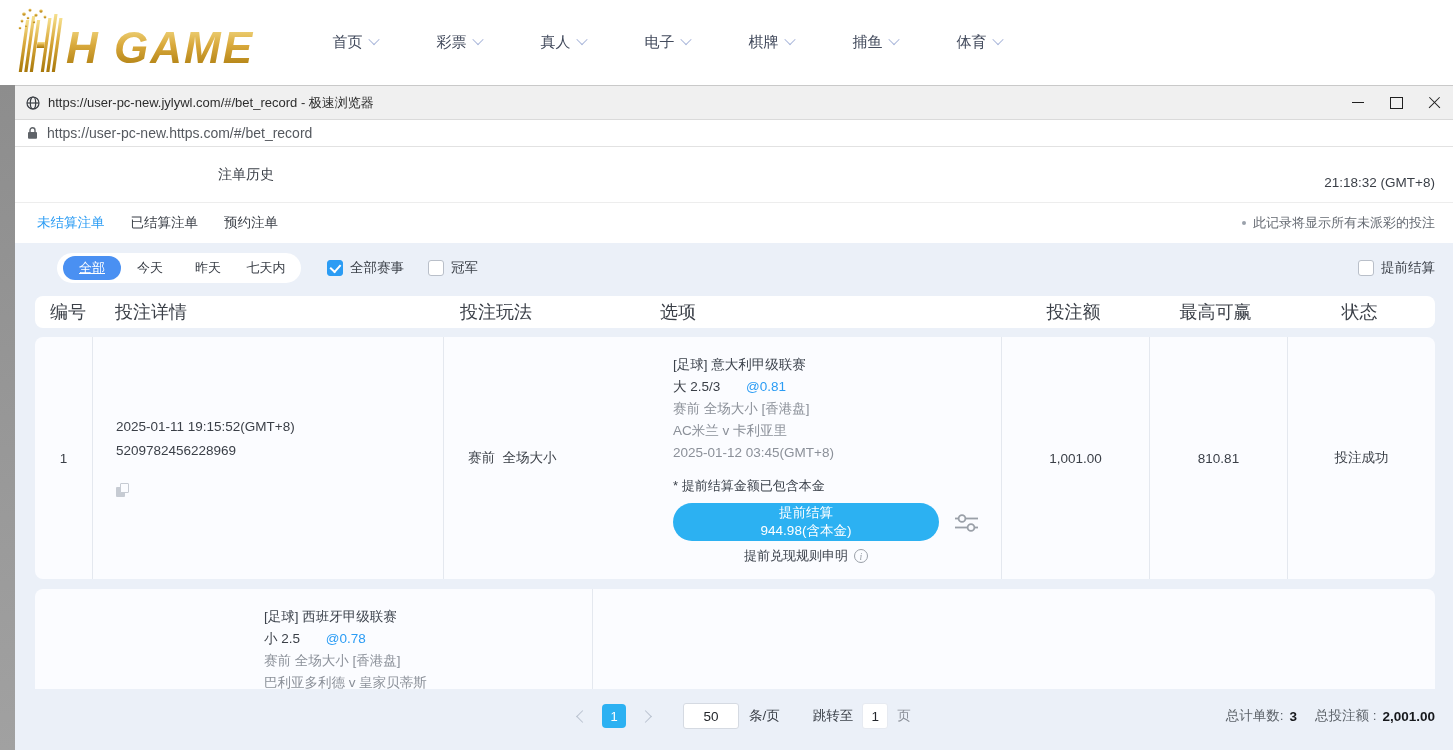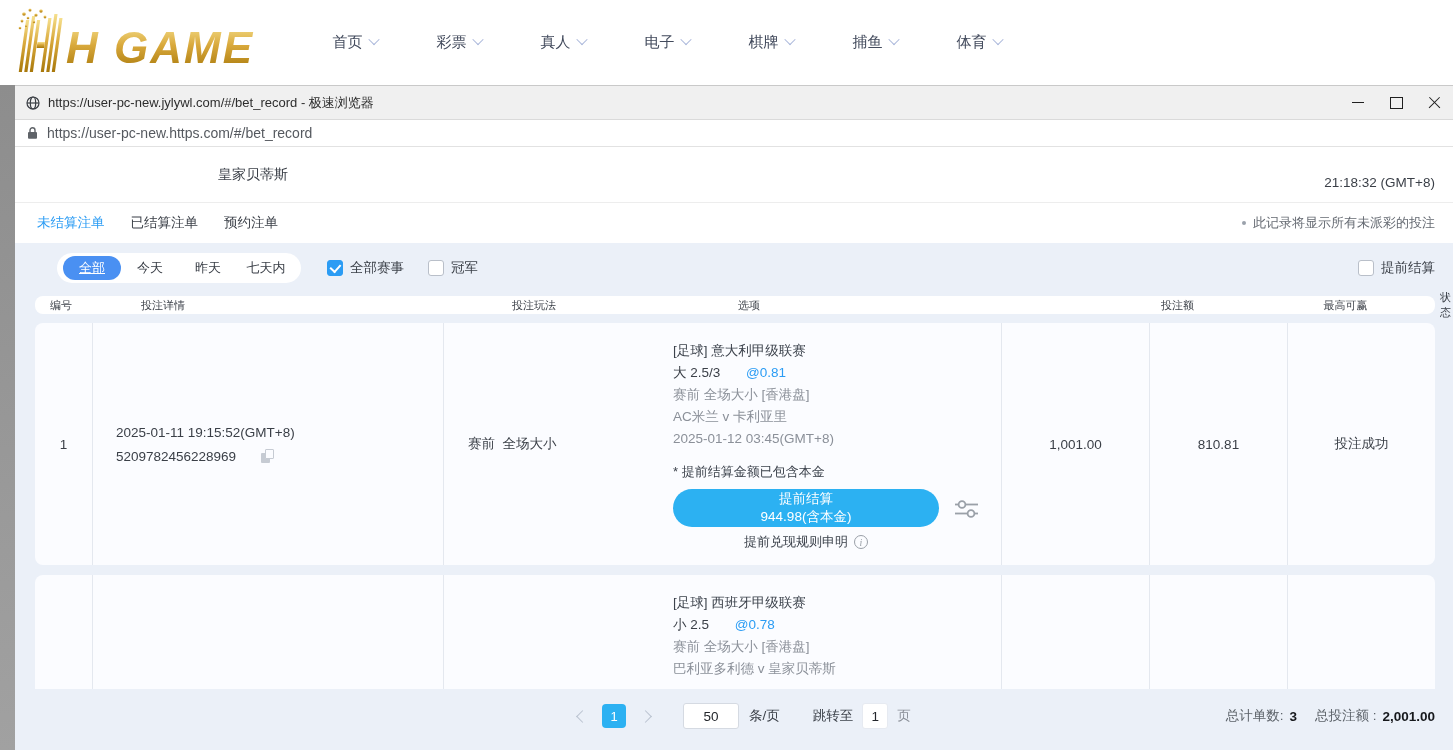--- a/index.html
+++ b/index.html
@@ -48,44 +48,44 @@
   .seg-opt.active{background:#4a90f2;color:#fff;text-decoration:underline;}
   .cb-group{display:flex;align-items:center;margin-left:26px;gap:24px;}
   .cb{display:flex;align-items:center;gap:7px;cursor:pointer;}
   .cb-box{width:16px;height:16px;border-radius:3px;border:1px solid #b9bfc9;background:#fff;box-sizing:border-box;position:relative;}
   .cb.checked .cb-box{background:#2b9cf4;border-color:#2b9cf4;}
   .cb.checked .cb-box::after{content:"";position:absolute;left:4.2px;top:1.4px;width:4.5px;height:8px;border-right:2px solid #fff;border-bottom:2px solid #fff;transform:rotate(42deg);}
   .cb-label{font-size:13.5px;color:#3a3f47;}
   .cb-right{margin-left:auto;}
 
   
-  .thead{margin:13px 18px 0 20px;height:18px;background:#fff;border-radius:8px;display:flex;align-items:center;font-size:11px;color:#3a3f47;gap:26px;}
+  .thead{margin:13px 18px 0 20px;height:32px;background:#fff;border-radius:8px;display:flex;align-items:center;font-size:18px;color:#3a3f47;}
   .trow{margin:9px 18px 0 20px;background:#fbfcff;border-radius:8px;display:flex;font-size:13.5px;color:#3a3f47;}
   .row1{height:242px;}
-  .row2{height:160px;margin-top:10px;}
+  .row2{height:160px;margin-top:10px;flex-direction:column;}
   .col-no{width:57px;flex:none;}
   .col-detail{width:351px;flex:none;}
   .col-play{width:202px;flex:none;}
   .col-option{width:355px;flex:none;}
   .col-amount{width:147px;flex:none;}
   .col-maxwin{width:137px;flex:none;}
   .col-status{flex:1;}
   .thead .col-no{padding-left:15px;box-sizing:border-box;}
   .thead .col-detail{padding-left:23px;box-sizing:border-box;}
   .thead .col-play{padding-left:17px;box-sizing:border-box;}
   .thead .col-option{padding-left:15px;box-sizing:border-box;}
   .thead .col-amount,.thead .col-maxwin,.thead .col-status{text-align:center;}
   .trow .col-no{display:flex;align-items:center;justify-content:center;border-right:1px solid #e4e8ef;}
   .trow .col-detail{display:flex;flex-direction:column;justify-content:center;gap:9px;padding-left:23px;box-sizing:border-box;border-right:1px solid #e4e8ef;}
   .col-po{width:557px;flex:none;display:flex;border-right:1px solid #e4e8ef;}
   .trow .col-play{display:flex;align-items:center;padding-left:24px;box-sizing:border-box;white-space:pre;}
   .trow .col-option{padding:17px 0 0 27px;box-sizing:border-box;}
   .trow .col-amount,.trow .col-maxwin{display:flex;align-items:center;justify-content:center;border-right:1px solid #e4e8ef;}
   .trow .col-status{display:flex;align-items:center;justify-content:center;}
-  .bet-id-row{display:flex;gap:25px;}
+  .bet-id-row{display:flex;gap:25px;flex-direction:column;}
   .copy-icon{width:13px;height:14px;position:relative;display:inline-block;cursor:pointer;}
   .copy-icon::before{content:"";position:absolute;left:0;bottom:0;width:9px;height:10px;background:#c6cbd3;border-radius:1px;}
   .copy-icon::after{content:"";position:absolute;right:0;top:0;width:7px;height:8px;border:1px solid #c6cbd3;background:#fbfcff;border-radius:1px;}
   .opt-line{line-height:22px;}
   .opt-line.dark{color:#3c424c;}
   .opt-line.gray{color:#8b9099;}
   .odds{color:#2b9cf4;margin-left:22px;}
   .cash-note{margin-top:13px;font-size:13px;color:#3c424c;}
   .cash-row{margin-top:8px;display:flex;align-items:center;}
   .cashout-btn{width:266px;height:38px;border:none;border-radius:19px;background:#2cb1f2;color:#fff;font-size:13.5px;line-height:1.3;display:flex;flex-direction:column;align-items:center;justify-content:center;cursor:pointer;font-family:inherit;padding:0;}
@@ -208,21 +208,21 @@
     <div class="urlbar">
       <svg width="11" height="14" viewBox="0 0 11 14">
         <path d="M3 6 V4.2 a2.5 2.5 0 0 1 5 0 V6" fill="none" stroke="#5f6368" stroke-width="1.4"></path>
         <rect x="1" y="6" width="9" height="6.8" rx="1" fill="#5f6368"></rect>
       </svg>
       <span class="url-text">https://user-pc-new.https.com/#/bet_record</span>
     </div>
 
     <div class="page">
       <div class="page-head">
-        <span class="page-title">皇家贝蒂斯</span>
+        <span class="page-title">注单历史</span>
         <span class="clock">21:18:32 (GMT+8)</span>
       </div>
 
       <div class="tabs-row">
         <span class="tab active">未结算注单</span>
         <span class="tab">已结算注单</span>
         <span class="tab">预约注单</span>
         <span class="notice">
           <span class="dot"></span>
           <span>此记录将显示所有未派彩的投注</span>

